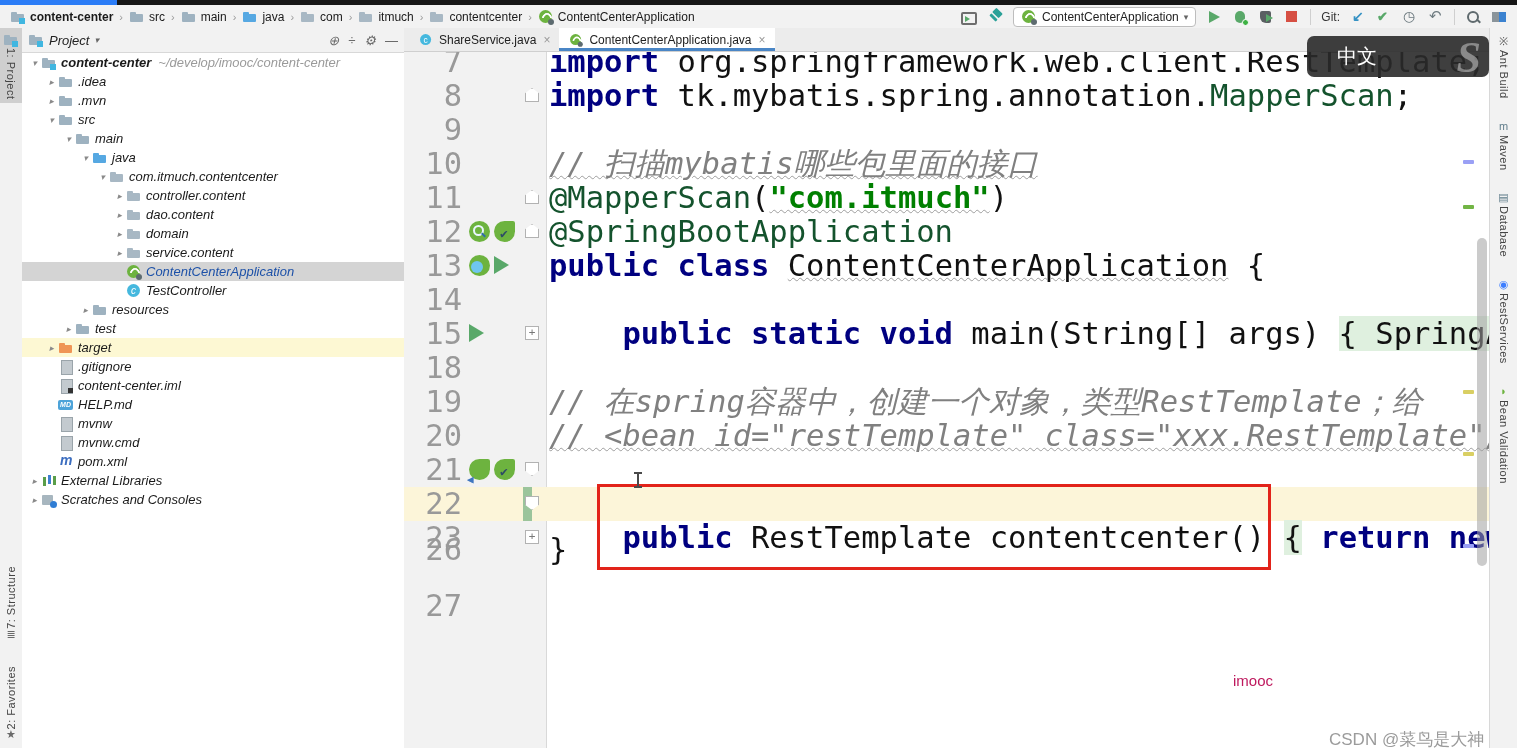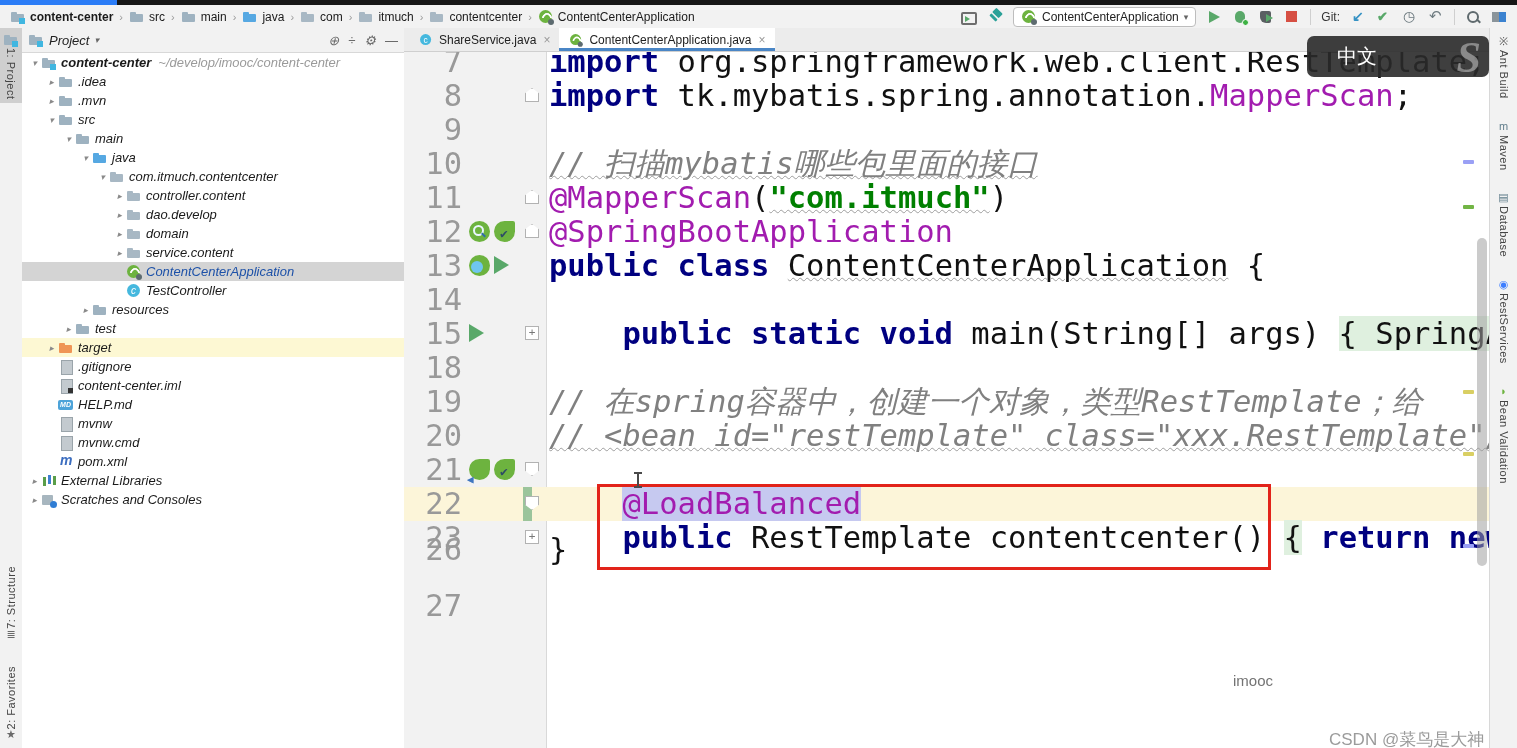--- a/index.html
+++ b/index.html
@@ -112,36 +112,36 @@
   .gi.boot::after{content:"";position:absolute;left:2px;top:6px;width:12px;height:12px;background:#6fc6ef;border-radius:50%;}
   .gi.beanarrow{background:#6db33f;border-radius:50% 10% 50% 50%;}
   .gi.beanarrow::after{content:"◀";position:absolute;left:-2px;top:4px;color:#3f76c0;font-size:11px;}
   .fm{position:absolute;left:121px;top:9px;width:14px;height:14px;background:#fff;box-shadow:inset 0 0 0 1px #b2b2b2;color:#777;font-size:11px;line-height:13px;text-align:center;}
   .fm.up{clip-path:polygon(50% 0,100% 38%,100% 100%,0 100%,0 38%);}
   .fm.down{clip-path:polygon(0 0,100% 0,100% 62%,50% 100%,0 62%);}
   .fm.plus::before{content:"+";}
   .gbar{position:absolute;left:119px;top:0;width:9px;height:34px;background:#9bc49b;}
   .codetext{position:absolute;left:145px;top:0;white-space:pre;}
   .sk{color:#000080;font-weight:bold;}
-  .sa{color:#a21caf;}
+  .sa{color:#14532d;}
   .ss{color:#008000;font-weight:bold;}
   .sc{color:#808080;font-style:italic;}
   .sp{color:#111;}
   .sf{background:#dff0df;color:#111;}
   .wavy{text-decoration:underline;text-decoration-style:wavy;text-decoration-color:#9e9e9e;text-decoration-thickness:1px;}
   .bgsel{background:#c6c9f0;}
   
   #sthumb{position:absolute;right:3px;width:10px;border-radius:5px;background:rgba(160,160,160,.55);}
   .emark{position:absolute;right:16px;width:11px;height:4px;border-radius:1px;}
   
   #ime{position:absolute;left:1307px;top:36px;width:182px;height:41px;background:rgba(42,42,42,.9);border-radius:7px;display:flex;align-items:center;z-index:30;}
   #ime .txt{color:#fff;font-size:20px;margin-left:30px;}
   #ime .slogo{position:absolute;right:8px;top:-4px;font-size:44px;font-weight:bold;font-style:italic;color:rgba(200,200,200,.55);font-family:"Liberation Serif",serif;}
   #redbox{position:absolute;left:597px;top:484px;width:668px;height:80px;border:3px solid #e2231a;z-index:25;pointer-events:none;}
-  #wm-imooc{position:absolute;left:1233px;top:672px;color:#737373;font-size:15px;z-index:5;}
+  #wm-imooc{position:absolute;left:1233px;top:672px;color:#be185d;font-size:15px;z-index:5;}
   #wm-csdn{position:absolute;left:1329px;top:716px;color:#9b9b9b;font-size:17px;z-index:40;margin-top:12px;}
   #caret{position:absolute;left:637px;top:472px;width:2px;height:16px;background:#4a4a4a;z-index:26;}
   #caret::before,#caret::after{content:"";position:absolute;left:-3px;width:8px;height:2px;background:#4a4a4a;}
   #caret::after{bottom:0;}
 </style>
 </head>
 <body>
 
 <div id="app">
   <div id="topstrip">
@@ -295,21 +295,21 @@
           <span class="tlabel">com.itmuch.contentcenter</span>
         </div>
         <div class="trow" style="padding-left: 91px;">
           <span class="tarrow">▸</span>
           <span class="ico package"></span>
           <span class="tlabel">controller.content</span>
         </div>
         <div class="trow" style="padding-left: 91px;">
           <span class="tarrow">▸</span>
           <span class="ico package"></span>
-          <span class="tlabel">dao.develop</span>
+          <span class="tlabel">dao.content</span>
         </div>
         <div class="trow" style="padding-left: 91px;">
           <span class="tarrow">▸</span>
           <span class="ico package"></span>
           <span class="tlabel">domain</span>
         </div>
         <div class="trow" style="padding-left: 91px;">
           <span class="tarrow">▸</span>
           <span class="ico package"></span>
           <span class="tlabel">service.content</span>
@@ -470,21 +470,21 @@
             <span class="gicons">
               <span class="gi beanarrow"></span>
               <span class="gi beancheck"></span>
             </span>
             <span class="fm down"></span>
           </div>
           <div class="cline current" style="top: 435px;">
             <span class="lnum">22</span>
             <span class="gbar"></span>
             <span class="fm down"></span>
-            <span class="codetext"><span class="sp">    </span><span class="sa bgsel">@LoadBalanced</span></span>
+            <span class="codetext"><span class="sp">    </span></span>
           </div>
           <div class="cline" style="top: 469px;">
             <span class="lnum">23</span>
             <span class="fm plus"></span>
             <span class="codetext"><span class="sp">    </span><span class="sk">public</span><span class="sp"> RestTemplate contentcenter() </span><span class="sf">{</span><span class="sp"> </span><span class="sk">return</span><span class="sp"> </span><span class="sk">new</span><span class="sp"> RestTemplate();</span></span>
           </div>
           <div class="cline" style="top: 481px;">
             <span class="lnum">26</span>
             <span class="codetext"><span class="sp">}</span></span>
           </div>

